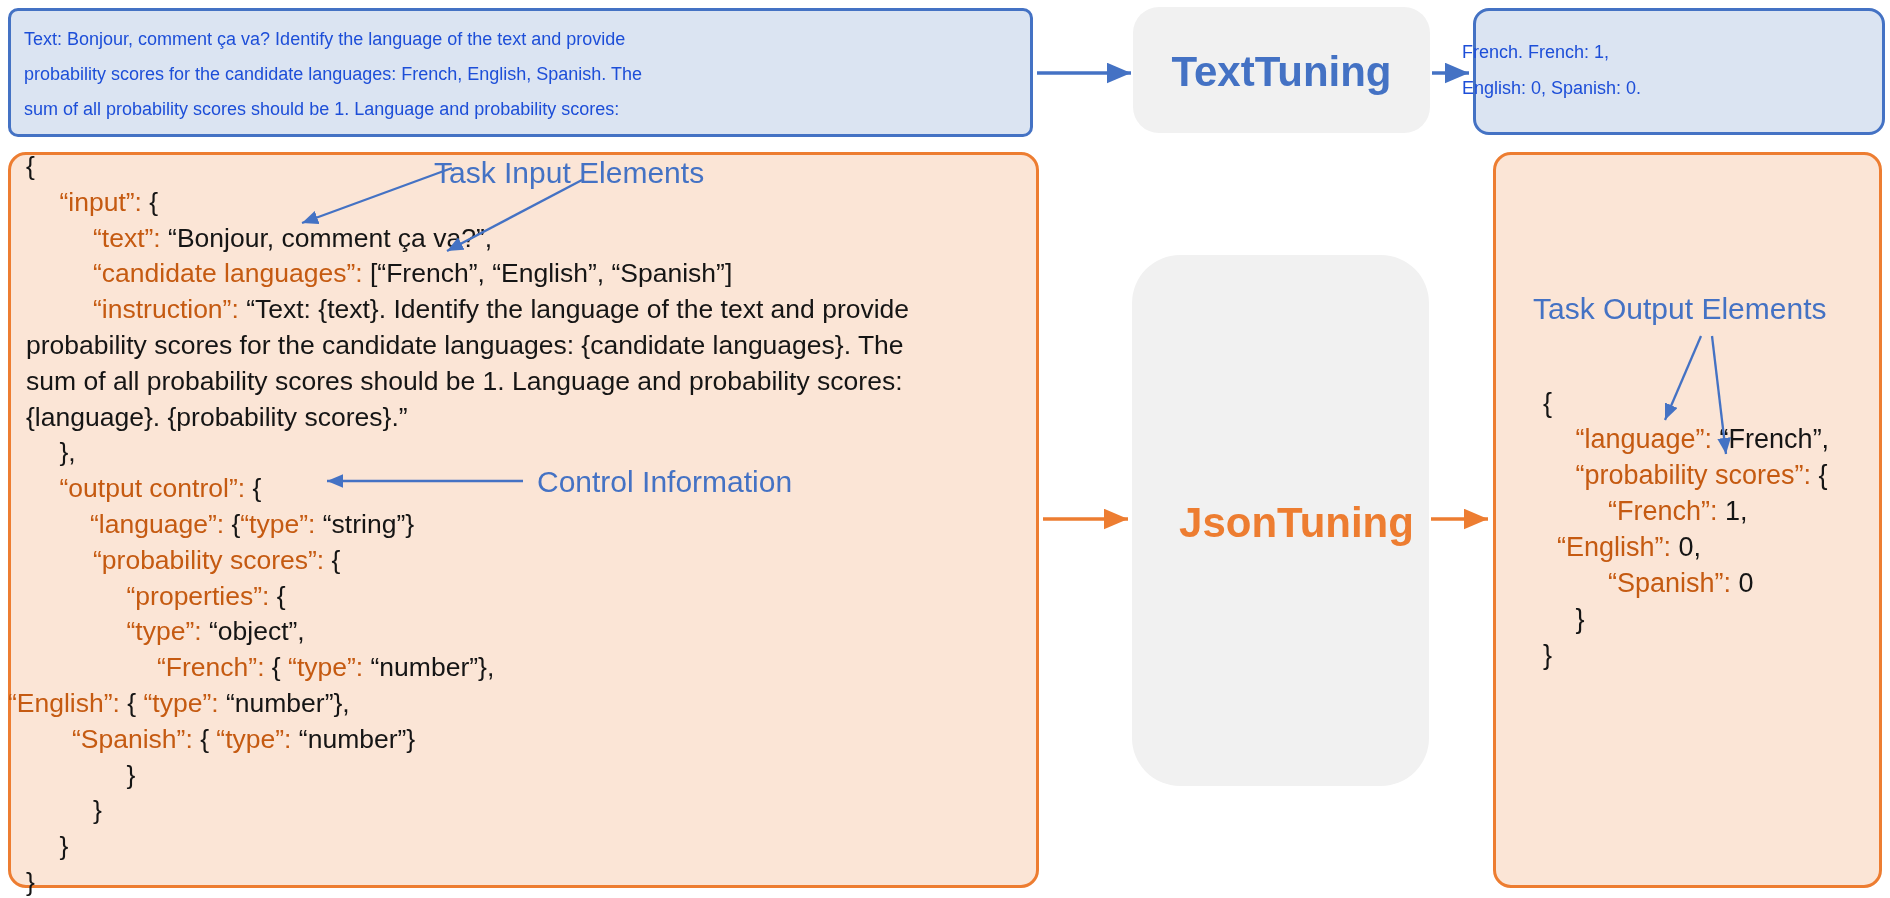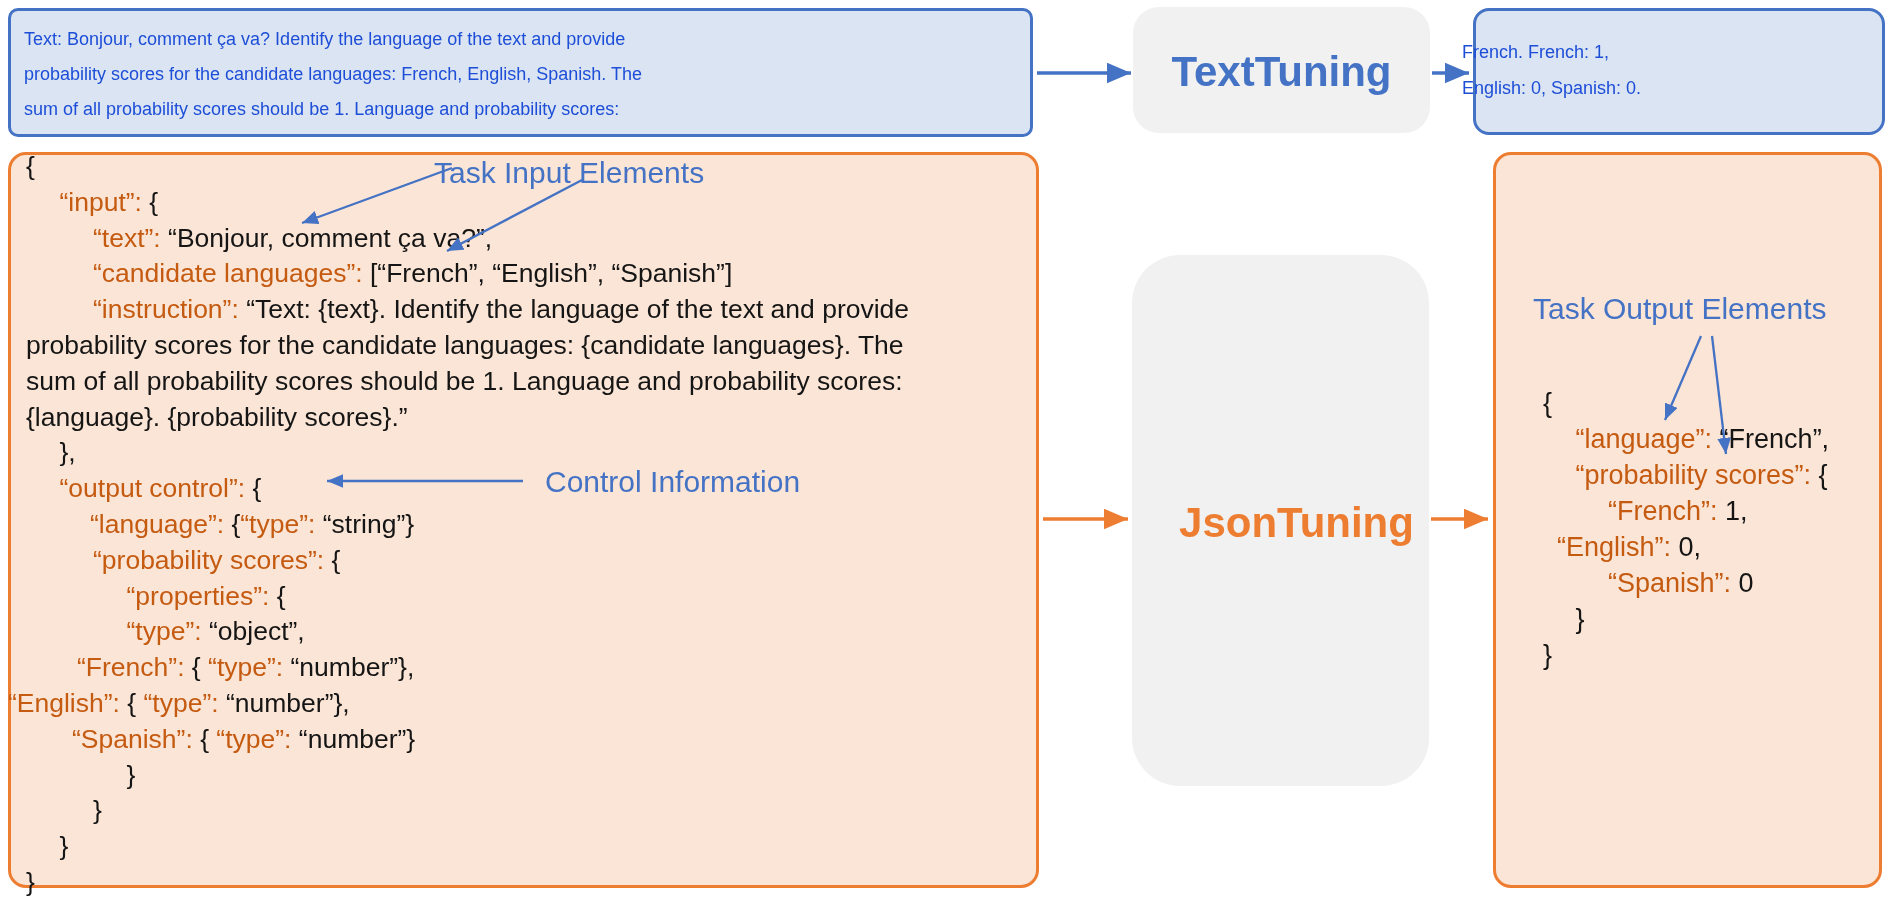--- a/index.html
+++ b/index.html
@@ -25,21 +25,21 @@
 
   .model-label{
     position:absolute;font-size:42px;font-weight:bold;letter-spacing:0px;
     width:297px;text-align:center;
   }
   #text-tuning-label{left:1133px;top:48px;color:#4472c4;}
   #json-tuning-label{left:1132px;top:499px;color:#ed7d31;margin-left:16px;}
 
   .anno{position:absolute;color:#4472c4;font-size:30px;white-space:nowrap;}
   #task-input-label{left:434px;top:136px;margin-top:20px;}
-  #control-info-label{left:537px;top:465px;margin-left:8px;}
+  #control-info-label{left:537px;top:465px;}
   #task-output-label{left:1533px;top:292px;}
 
   .code{position:absolute;}
   #left-json-code{left:8px;top:149px;width:1031px;}
   #left-json-code .cl{line-height:35.8px;font-size:26.5px;white-space:nowrap;}
   #right-json-code{left:1493px;top:385px;width:389px;}
   #right-json-code .cl{line-height:36px;font-size:27px;white-space:nowrap;}
   .k{color:#c55a11;}
   .v{color:#151515;}
 
@@ -75,21 +75,21 @@
       <div class="cl" style="padding-left: 85px;"><span class="k">“instruction”: </span><span class="v">“Text: {text}. Identify the language of the text and provide</span></div>
       <div class="cl" style="padding-left: 18px;"><span class="v">probability scores for the candidate languages: {candidate languages}. The</span></div>
       <div class="cl" style="padding-left: 18px;"><span class="v">sum of all probability scores should be 1. Language and probability scores:</span></div>
       <div class="cl" style="padding-left: 18px;"><span class="v">{language}. {probability scores}.”</span></div>
       <div class="cl" style="padding-left: 51.5px;"><span class="v">},</span></div>
       <div class="cl" style="padding-left: 51.5px;"><span class="k">“output control”: </span><span class="v">{</span></div>
       <div class="cl" style="padding-left: 82px;"><span class="k">“language”: </span><span class="v">{</span><span class="k">“type”: </span><span class="v">“string”}</span></div>
       <div class="cl" style="padding-left: 85px;"><span class="k">“probability scores”: </span><span class="v">{</span></div>
       <div class="cl" style="padding-left: 118.5px;"><span class="k">“properties”: </span><span class="v">{</span></div>
       <div class="cl" style="padding-left: 118.5px;"><span class="k">“type”: </span><span class="v">“object”,</span></div>
-      <div class="cl" style="padding-left: 69px;"><span class="k">“French”: </span><span class="v">{ </span><span class="k">“type”: </span><span class="v">“number”},</span></div>
+      <div class="cl" style="padding-left: 120px; margin-left: 29px;"><span class="k">“French”: </span><span class="v">{ </span><span class="k">“type”: </span><span class="v">“number”},</span></div>
       <div class="cl" style=""><span class="k">“English”: </span><span class="v">{ </span><span class="k">“type”: </span><span class="v">“number”},</span></div>
       <div class="cl" style="padding-left: 64px;"><span class="k">“Spanish”: </span><span class="v">{ </span><span class="k">“type”: </span><span class="v">“number”}</span></div>
       <div class="cl" style="padding-left: 118.5px;"><span class="v">}</span></div>
       <div class="cl" style="padding-left: 85px;"><span class="v">}</span></div>
       <div class="cl" style="padding-left: 51.5px;"><span class="v">}</span></div>
       <div class="cl" style="padding-left: 18px;"><span class="v">}</span></div>
     </div>
 
   <div class="box gray-box" id="json-tuning-box"></div>
   <div class="model-label" id="json-tuning-label">JsonTuning</div>

